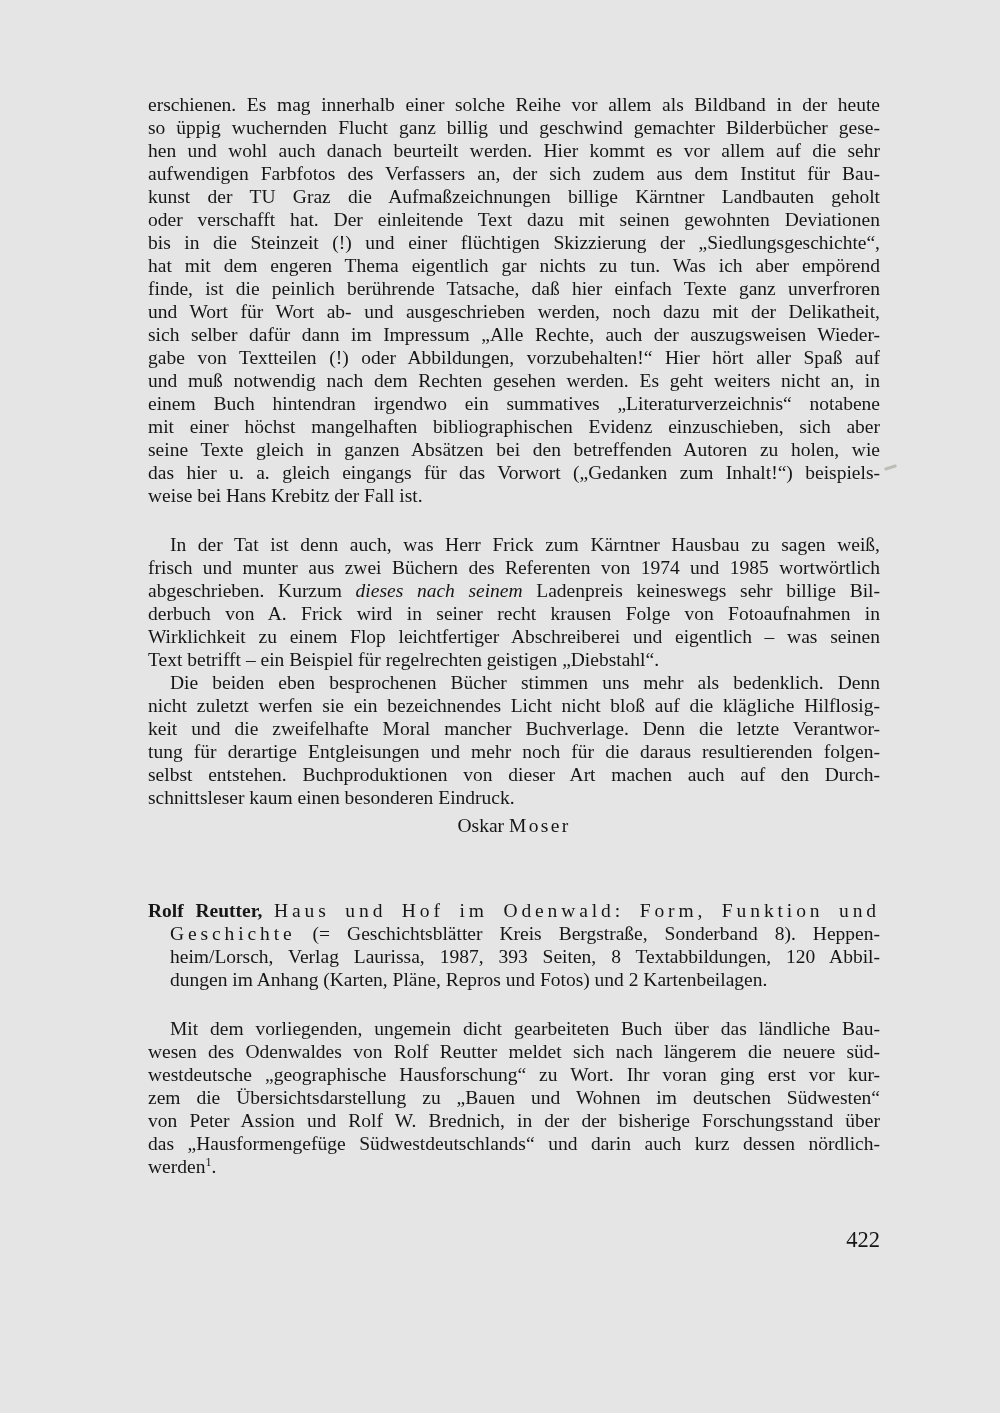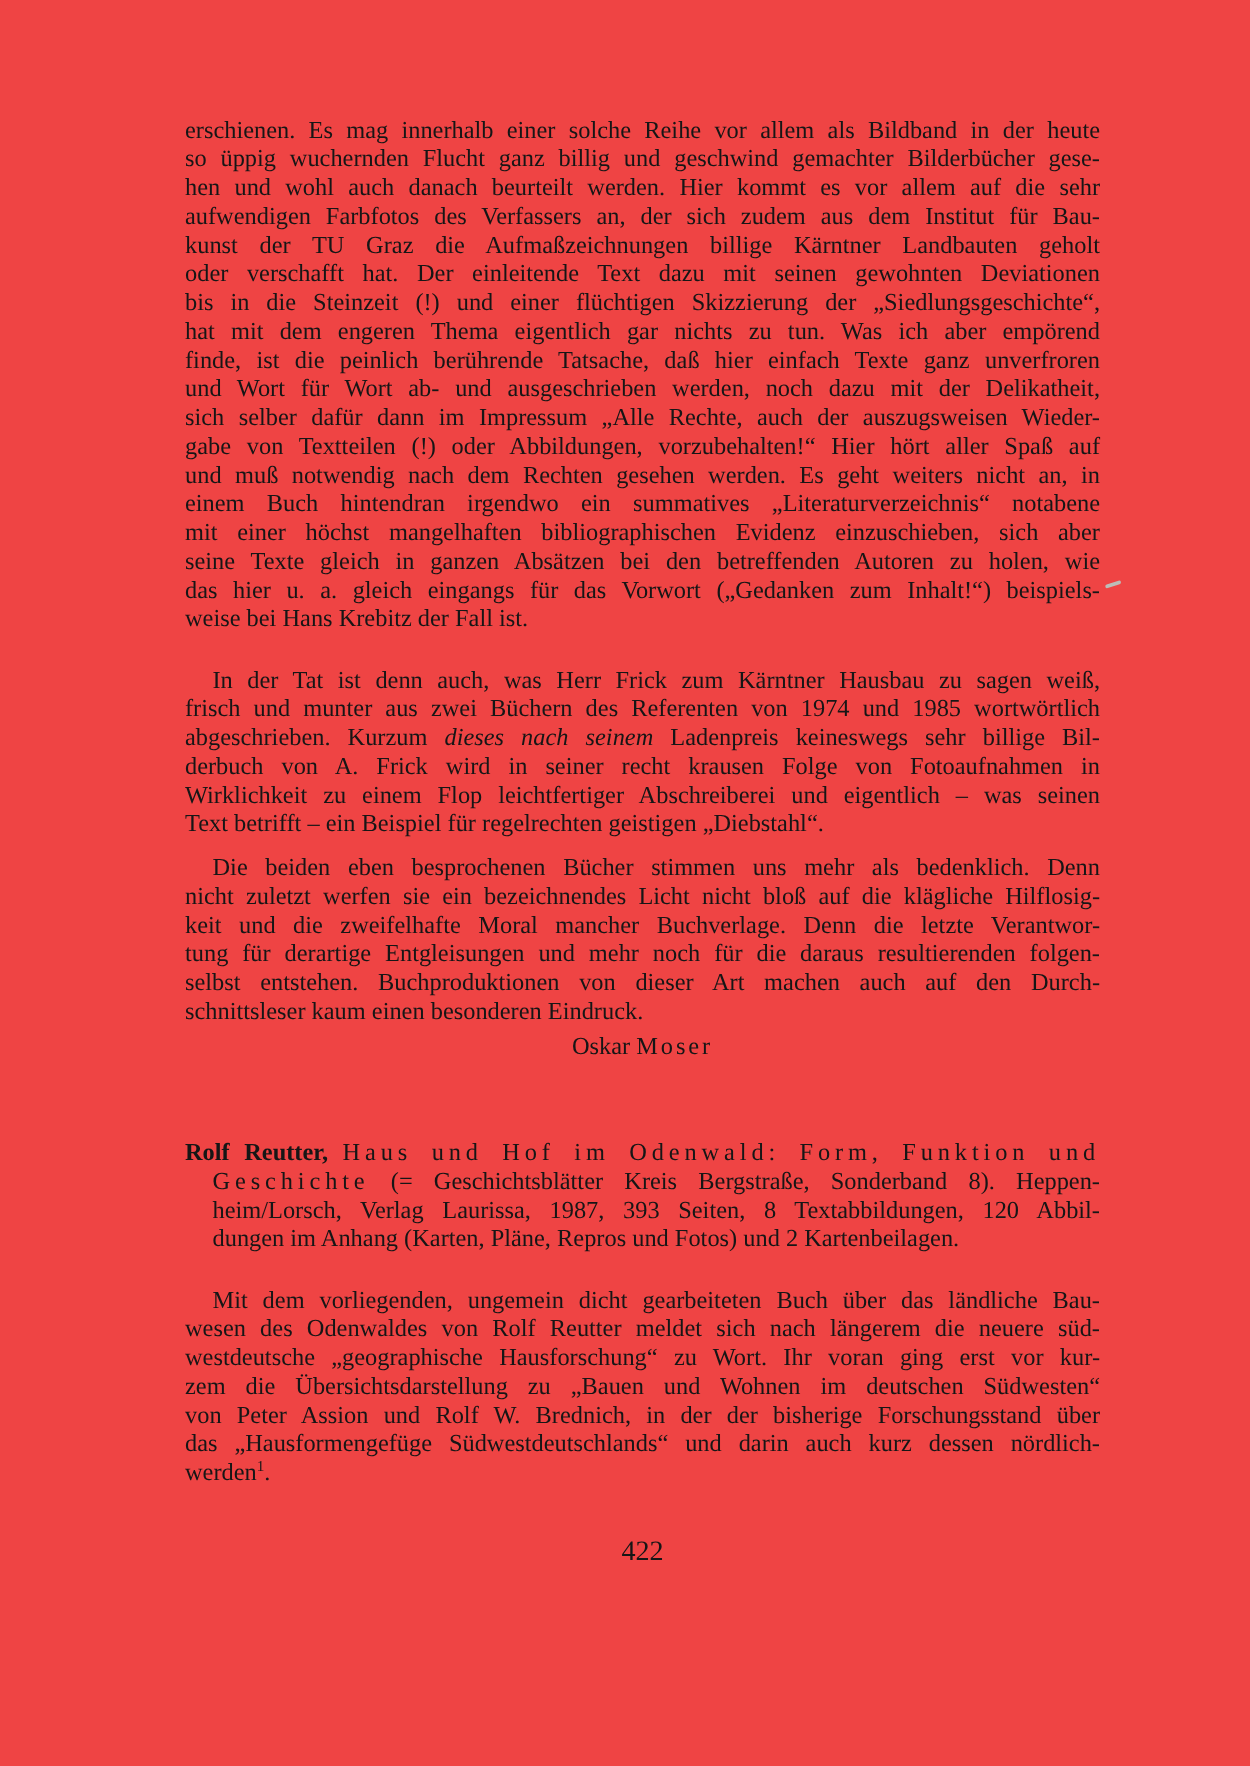--- a/index.html
+++ b/index.html
@@ -4,21 +4,21 @@
 <style>
   html, body {
     margin: 0;
     padding: 0;
     background: #fbfbf9;
   }
   .page {
     position: relative;
     width: 1000px;
     height: 1413px;
-    background: #ef4444;
+    background: #e5e5e5;
     overflow: hidden;
     font-family: "Liberation Serif", "DejaVu Serif", serif;
     color: #161616;
     text-decoration: underline;
   }
   .textblock {
     position: absolute;
     left: 148px;
     top: 93px;
     width: 732px;
@@ -29,45 +29,45 @@
     text-align: justify;
     text-align-last: justify;
   }
   .line.last {
     text-align-last: left;
   }
   .indent .line:first-child { text-indent: 22px; }
   .hang .line + .line { padding-left: 22px; }
 
   .mt10 { margin-top: 26px; }
-  .mt12 { margin-top: 12px; }
+  .mt12 { margin-top: 0; }
 
   .signature {
     margin-top: 5px;
     font-size: 19.5px;
     line-height: 23px;
     text-align: center;
   }
   .heading { margin-top: 62px; }
   .heading b { font-weight: bold; }
 
   .sp  { letter-spacing: 0.20em; }
   .sp2 { letter-spacing: 0.12em; }
 
   sup {
     font-size: 0.62em;
     vertical-align: super;
     line-height: 0;
   }
 
   .pagenum {
-    margin-top: 38px;
+    margin-top: 49px;
     font-size: 22.5px;
     line-height: 26px;
-    text-align: center;
+    text-align: right;
   }
 
   .artifact {
     position: absolute;
     left: 884px;
     top: 466px;
     width: 13px;
     height: 3px;
     background: #bdbdb8;
     transform: rotate(-18deg);

